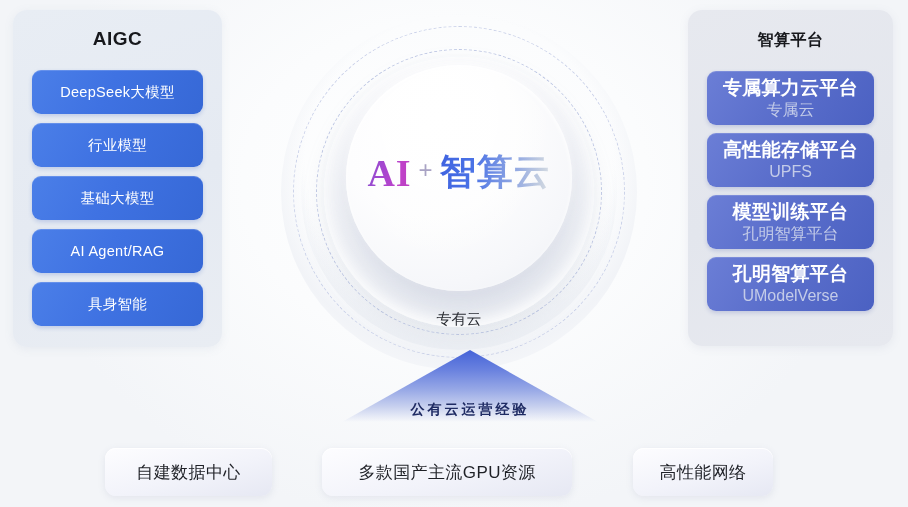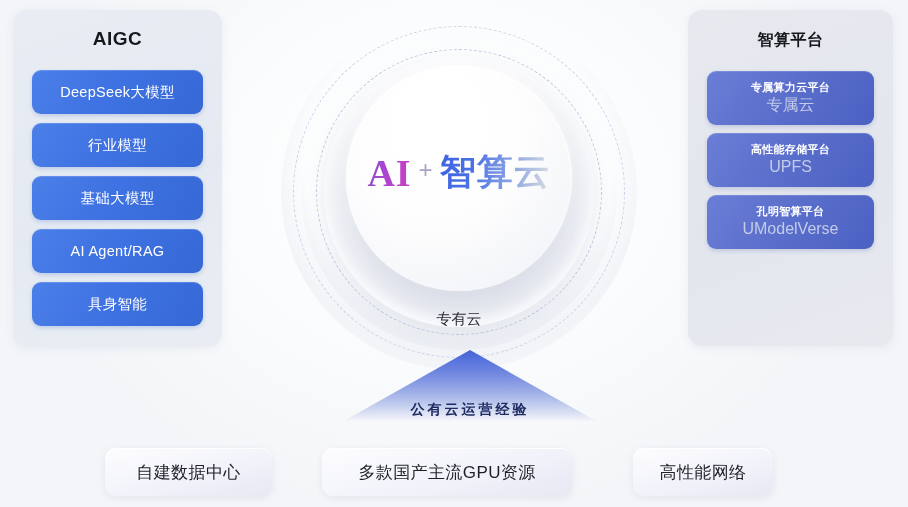--- a/index.html
+++ b/index.html
@@ -65,21 +65,21 @@
     margin-bottom: 8px;
     display: flex; flex-direction: column;
     align-items: center; justify-content: center;
     background: linear-gradient(125deg, #6b7ed6 0%, #5a6ecb 48%, #4b61c2 100%);
     box-shadow: 0 2px 4px rgba(70,85,170,0.22), inset 0 1px 0 rgba(255,255,255,0.14);
     white-space: nowrap;
   }
   .chip-right:last-child { margin-bottom: 0; }
   .chip-right .cr-main {
     color: #ffffff;
-    font-size: 11px;
+    font-size: 19px;
     font-weight: 700;
     letter-spacing: 0.3px;
     line-height: 1.15;
   }
   .chip-right .cr-sub {
     color: #c3cbe8;
     font-size: 16px;
     font-weight: 400;
     margin-top: 2px;
     line-height: 1.15;
@@ -266,20 +266,24 @@
   <div class="chip-list">
     <div class="chip-right">
       <span class="cr-main">专属算力云平台</span>
       <span class="cr-sub">专属云</span>
     </div>
     <div class="chip-right">
       <span class="cr-main">高性能存储平台</span>
       <span class="cr-sub">UPFS</span>
     </div>
     <div class="chip-right">
+      <span class="cr-main">模型训练平台</span>
+      <span class="cr-sub">孔明智算平台</span>
+    </div>
+    <div class="chip-right">
       <span class="cr-main">孔明智算平台</span>
       <span class="cr-sub">UModelVerse</span>
     </div>
   </div>
 </div>
 
 <div class="bottom-box" id="bottom-box-0">自建数据中心</div>
 <div class="bottom-box" id="bottom-box-1">多款国产主流GPU资源</div>
 <div class="bottom-box" id="bottom-box-2">高性能网络</div>
 

